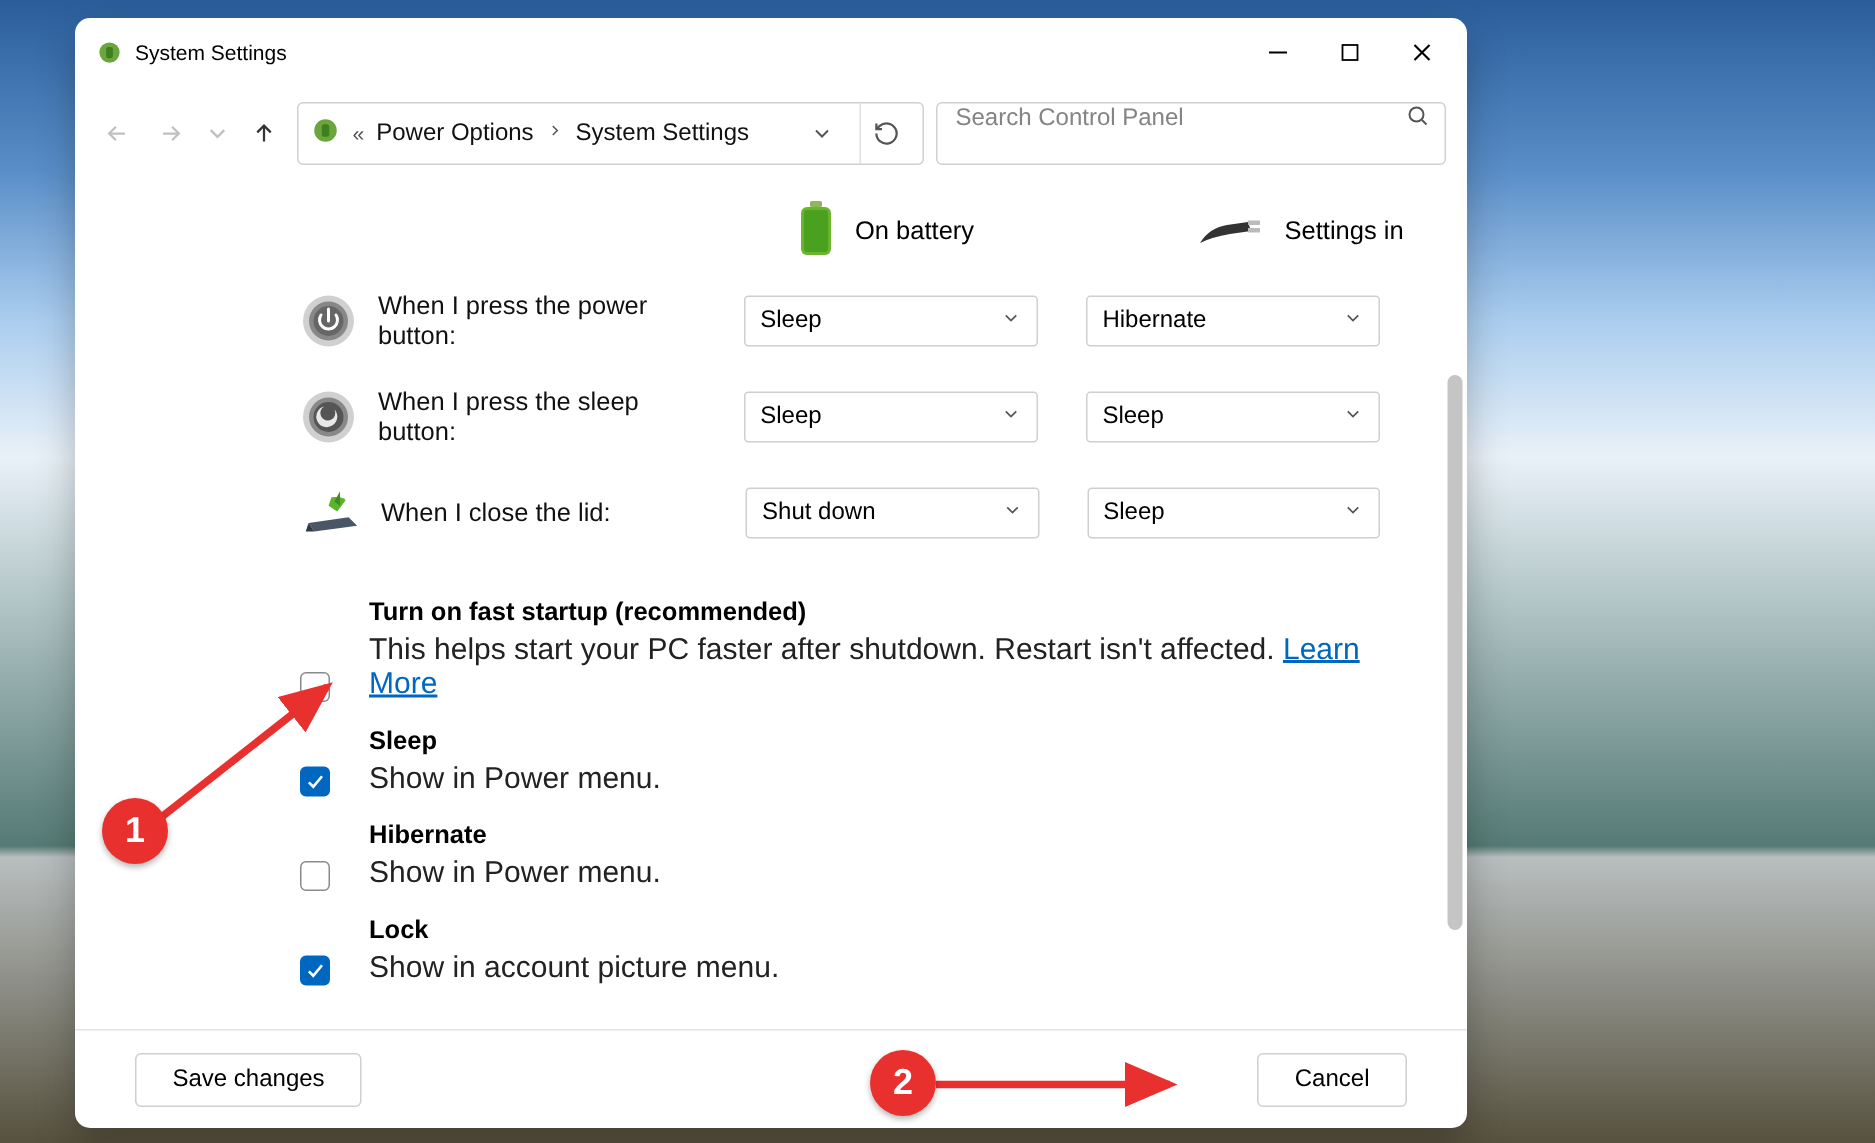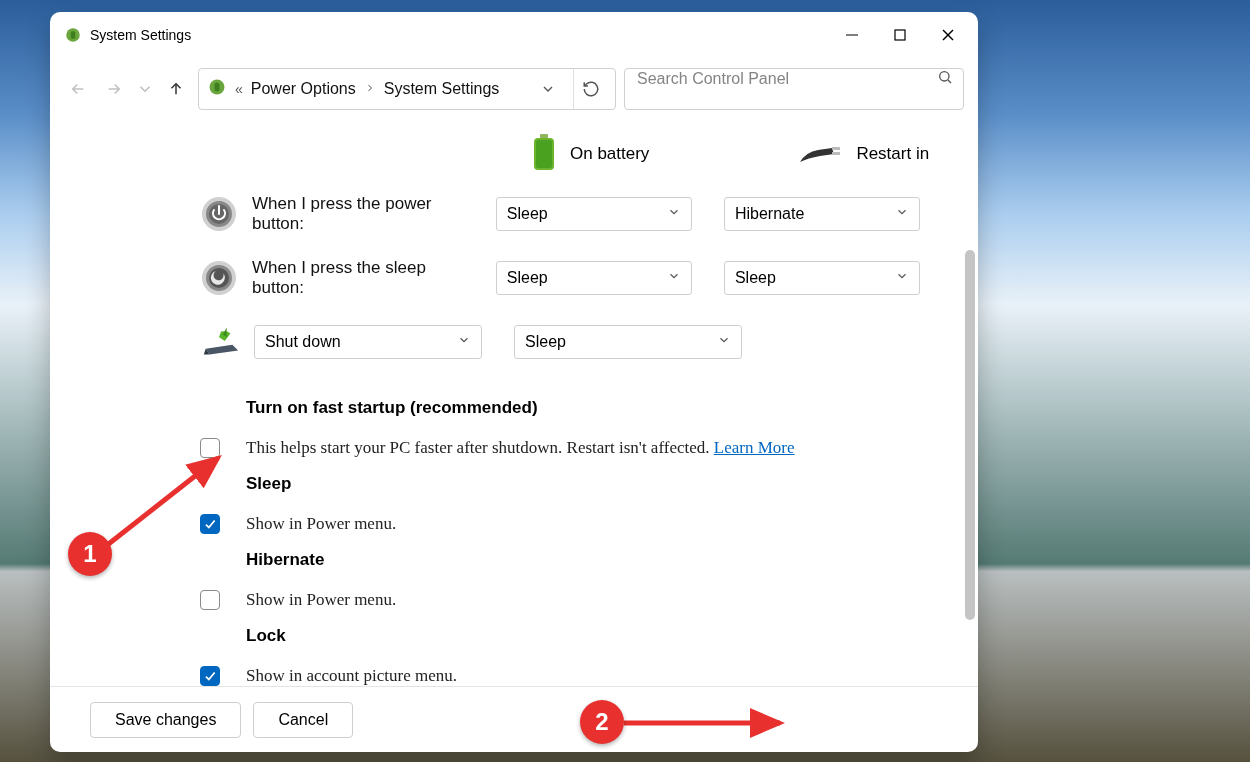--- a/index.html
+++ b/index.html
@@ -144,27 +144,27 @@
   }
   .check {
     width: 20px; height: 20px; border: 1.5px solid #8a8a8a; border-radius: 4px;
     flex-shrink: 0; display:flex; align-items:center; justify-content:center;
     margin-top: 2px;
     background:#fff;
   }
   .check.checked { background:#0067c0; border-color:#0067c0; }
   .check.checked svg { stroke:#fff; }
   .check-text .t1 { font-weight: 600; font-size: 17px; }
-  .check-text .t2 { font-size: 17px; color:#222; margin-top: 20px; font-family: Liberation Serif, serif;}
+  .check-text .t2 { font-size: 20px; color:#222; margin-top: 4px;}
   .check-text a { color:#0067c0; text-decoration: underline; cursor:pointer;}
   
   .footer {
     height: 66px;
     border-top: 1px solid #e4e4e4;
-    display:flex; align-items:center; justify-content:flex-start;
+    display:flex; align-items:center; justify-content:space-between;
     gap: 12px;
     padding: 0 40px;
   }
   .btn {
     height: 36px;
     border: 1px solid #cfcfcf;
     border-radius: 4px;
     background:#fff;
     font-size: 16px;
     padding: 0 24px;
@@ -296,21 +296,21 @@
           <span>On battery</span>
         </div>
         <div class="col" style="margin-left:40px">
           <span>
             <svg width="46" height="28" viewBox="0 0 46 28">
                 <path d="M2 24 Q 8 14 20 12 L 34 10 L 36 16 L 22 18 Q 10 20 2 24 Z" fill="#333"></path>
                 <rect x="34" y="9" width="8" height="3" fill="#bbb"></rect>
                 <rect x="34" y="14" width="8" height="3" fill="#bbb"></rect>
               </svg>
           </span>
-          <span>Restart in</span>
+          <span>Settings in</span>
         </div>
       </div>
 
       <div class="settings-row">
         <span class="row-icon">
           <svg width="38" height="38" viewBox="0 0 38 38">
               <circle cx="19" cy="19" r="17" fill="#d0d0d0"></circle>
               <circle cx="19" cy="19" r="13" fill="#888"></circle>
               <circle cx="19" cy="19" r="10" fill="#666"></circle>
               <path d="M19 11 v8 M14 15 a6 6 0 1 0 10 0" stroke="#fff" stroke-width="2" fill="none" stroke-linecap="round"></path>
@@ -357,20 +357,21 @@
 
       <div class="settings-row">
         <span class="row-icon">
           <svg width="42" height="34" viewBox="0 0 42 34">
               <path d="M6 24 L 34 20 L 40 26 L 10 30 Z" fill="#4a5666"></path>
               <path d="M6 24 L 10 30 L 4 30 Z" fill="#2f3a47"></path>
               <path d="M22 6 a8 4 0 0 1 10 2 l -6 8 l -6 -4 Z" fill="#5ab52d"></path>
               <path d="M28 2 l 0 10 l -4 -3 l 4 -7" fill="#3d8d1e"></path>
             </svg>
         </span>
+        <span class="row-label">When I close the lid:</span>
         <div class="select">
           <span>Shut down</span>
           <span class="chev"><svg width="14" height="14" viewBox="0 0 24 24" fill="none" stroke="currentColor" stroke-width="2">
                 <polyline points="6 9 12 15 18 9"></polyline>
               </svg></span>
         </div>
         <div class="select">
           <span>Sleep</span>
           <span class="chev"><svg width="14" height="14" viewBox="0 0 24 24" fill="none" stroke="currentColor" stroke-width="2">
                 <polyline points="6 9 12 15 18 9"></polyline>

